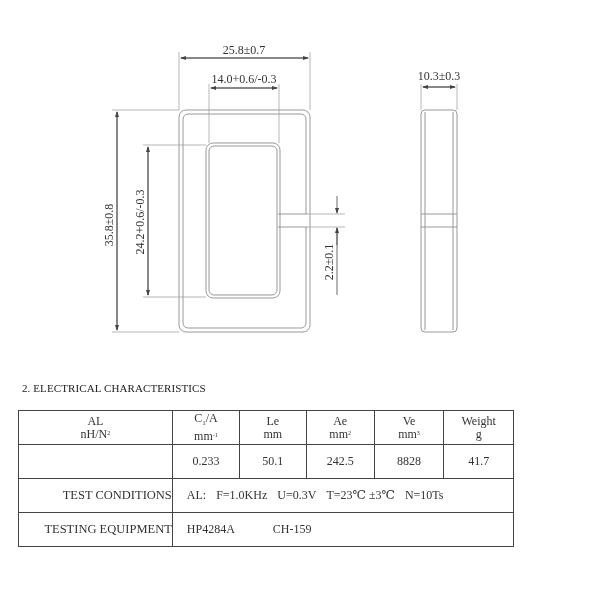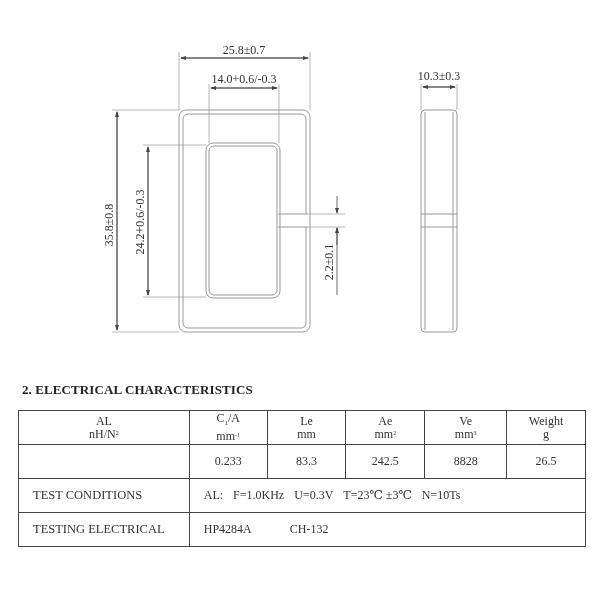--- a/index.html
+++ b/index.html
@@ -1,23 +1,23 @@
 <!DOCTYPE html>
 <html><head>
 <meta charset="utf-8">
 <style>
   html,body{margin:0;padding:0;background:#fff;}
   body{width:600px;height:600px;position:relative;overflow:hidden;font-family:"Liberation Serif","DejaVu Serif",serif;color:#333;}
   .drawing{position:absolute;left:0;top:0;width:600px;height:360px;}
   .dimtext{font-family:"Liberation Serif","DejaVu Serif",serif;font-size:12px;fill:#333;}
-  .section-title{position:absolute;left:22px;top:382px;font-weight:bold;font-size:13px;letter-spacing:0.1px;color:#222;}
-  table.ec{position:absolute;left:18px;top:410px;border-collapse:collapse;width:568px;font-size:12px;color:#333;}
+  .section-title{position:absolute;left:22px;top:382px;font-weight:normal;font-size:11px;letter-spacing:0.1px;color:#222;}
+  table.ec{position:absolute;left:18px;top:410px;border-collapse:collapse;width:496px;font-size:12px;color:#333;}
   table.ec td{border:1.2px solid #444;text-align:center;padding:0;height:33px;line-height:13px;}
   table.ec td.left{text-align:left;padding-left:14px;margin-top:32px;}
-  table.ec td.lbl{text-align:left;padding-left:14px;font-size:12.5px;}
+  table.ec td.lbl{text-align:right;padding-left:14px;font-size:12.5px;}
   sup{font-size:6px;vertical-align:top;position:relative;top:-1px;}
   sub{font-size:7px;}
   .gap{display:inline-block;width:10px;}
   .gap2{display:inline-block;width:38px;}
 </style>
 </head>
 <body>
 
 <svg class="drawing" viewBox="0 0 600 360" width="600" height="360">
   <defs>
@@ -124,31 +124,31 @@
       <span>mm</span><sup>3</sup>
     </td>
     <td>
       <span>Weight</span><br>
       <span>g</span>
     </td>
   </tr>
   <tr>
     <td></td>
     <td>0.233</td>
-    <td>83.3</td>
+    <td>50.1</td>
     <td>242.5</td>
     <td>8828</td>
-    <td>26.5</td>
+    <td>41.7</td>
   </tr>
   <tr>
     <td class="lbl">TEST CONDITIONS</td>
     <td class="left" colspan="5">
       <span>AL:</span><span class="gap"></span><span>F=1.0KHz</span><span class="gap"></span><span>U=0.3V</span><span class="gap"></span><span>T=23℃ ±3℃</span><span class="gap"></span><span>N=10Ts</span>
     </td>
   </tr>
   <tr>
-    <td class="lbl">TESTING ELECTRICAL</td>
+    <td class="lbl">TESTING EQUIPMENT</td>
     <td class="left" colspan="5">
-      <span>HP4284A</span><span class="gap2"></span><span>CH-132</span>
+      <span>HP4284A</span><span class="gap2"></span><span>CH-159</span>
     </td>
   </tr>
 </tbody>
   </table>
 
 </body></html>

